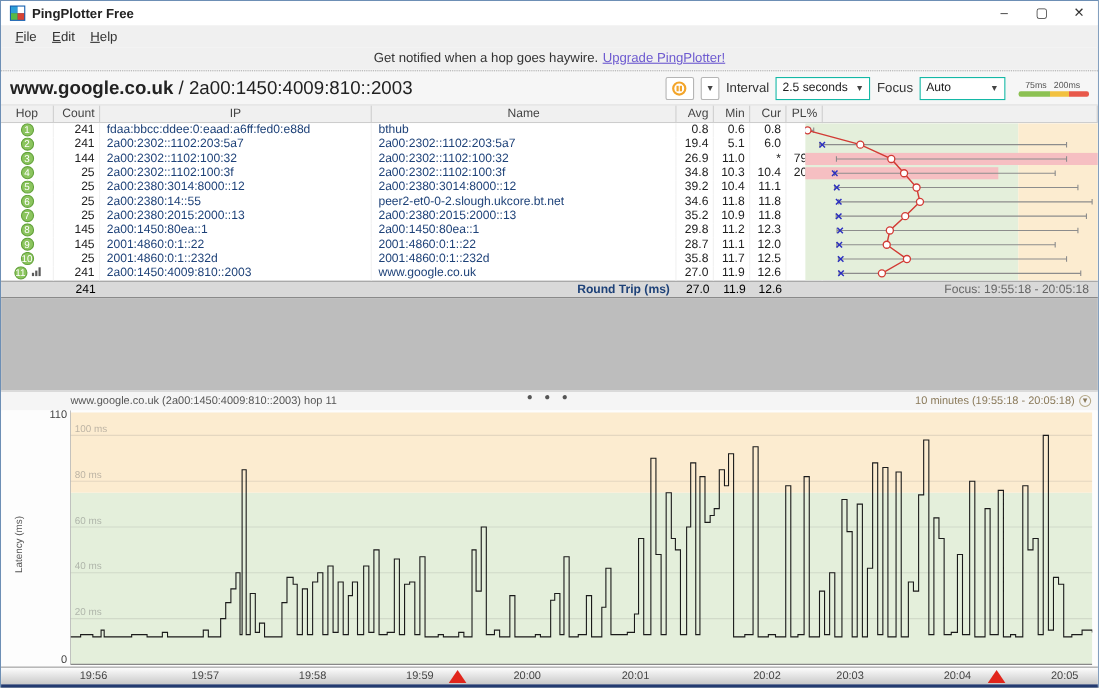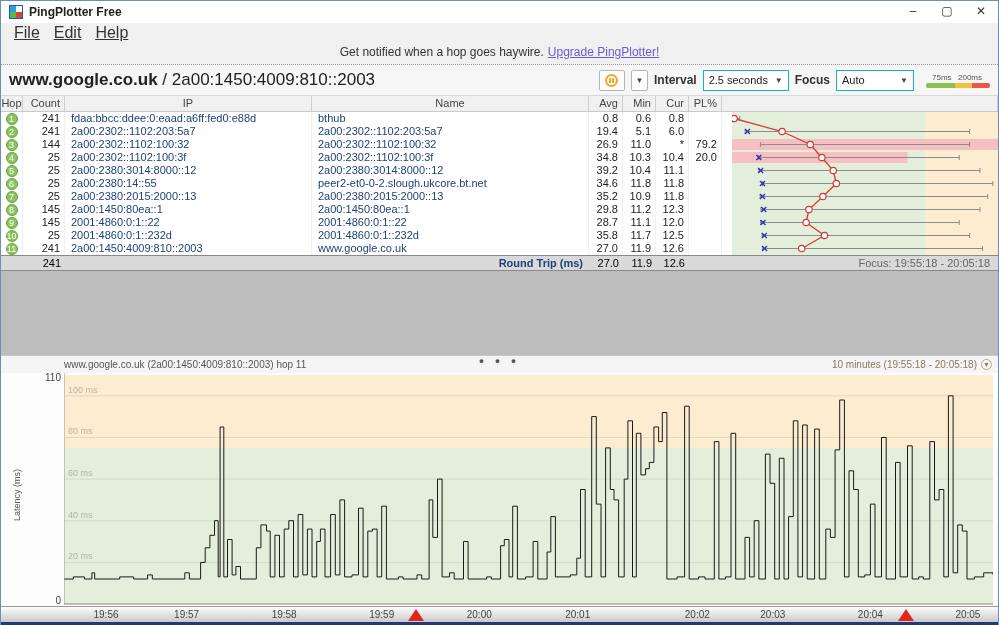--- a/index.html
+++ b/index.html
@@ -15,59 +15,59 @@
   .appicon .q1{ left:1px; top:1px; background:#2e9fd8; }
   .appicon .q2{ right:1px; top:1px; background:#ffffff; }
   .appicon .q3{ left:1px; bottom:1px; background:#57b947; }
   .appicon .q4{ right:1px; bottom:1px; background:#d84334; }
   .title { font-size:12px; font-weight:bold; color:#222; }
   .winbtns { margin-left:auto; display:flex; height:22px; }
   .winbtns span { width:34px; text-align:center; line-height:20px; font-size:12px; color:#333; cursor:default; }
 
   
   .menubar { height:20px; background:#f0f0f0; display:flex; align-items:center; padding-left:6px; flex:0 0 auto; }
-  .menu-item { font-size:16px; color:#333; padding:0 7px;text-decoration:underline; }
+  .menu-item { font-size:12px; color:#333; padding:0 7px; }
   .menu-item u { text-decoration:underline; }
 
   
   .banner { height:20px; background:#f0f0f0; text-align:center; font-size:12px; color:#333; line-height:18px; flex:0 0 auto; }
   .banner a { color:#6e5bd0; text-decoration:underline; margin-left:4px; }
   .sep { height:2px; background:#f0f0f0; border-bottom:1px dotted #9a9a9a; flex:0 0 auto; }
 
   
   .targetbar { height:31px; background:#f6f6f6; border-bottom:1px solid #d8d8d8;
     display:flex; align-items:center; padding:0 8px; flex:0 0 auto; }
   .target { font-size:17px; color:#222; }
   .target .host { font-weight:bold; }
   .ctrls { margin-left:auto; display:flex; align-items:center; gap:6px; }
   .pause-btn { width:26px; height:21px; background:#fff; border:1px solid #b5b5b5; border-radius:2px;
     display:flex; align-items:center; justify-content:center; }
   .pause-ico { width:13px; height:13px; border:2px solid #f3a52a; border-radius:50%;
     display:flex; align-items:center; justify-content:center; gap:1px; }
   .pause-ico i { width:2px; height:5px; background:#f3a52a; display:block; }
   .caret-btn { width:17px; height:21px; background:#fff; border:1px solid #b5b5b5; border-radius:2px;
     font-size:8px; color:#444; text-align:center; line-height:19px; }
-  .lbl { font-size:12px; color:#333;font-weight:bold; }
+  .lbl { font-size:12px; color:#333; }
   .sel { height:21px; background:#fff; border:1px solid #14b8a6; display:flex; align-items:center;
     font-size:11px; color:#222; padding-left:5px; }
   .sel .arr { margin-left:auto; font-size:8px; color:#444; padding:0 5px; }
   .sel.interval { width:86px; }
   .sel.focus { width:78px; }
   .legend { width:64px; margin-left:6px; }
   .legend .lab { position:relative; height:10px; font-size:8px; color:#555; }
   .legend .lab span:first-child { position:absolute; left:6px; }
   .legend .lab span:last-child { position:absolute; left:32px; }
   .legend .bar { height:5px; border-radius:2px;
     background:linear-gradient(to right,#8cc152 0 45%,#f2c140 45% 72%,#e8584a 72% 100%); }
 
   
   .thead { height:16px; background:#f0f0f0; border-bottom:1px solid #c9c9c9; display:flex;
     font-size:11px; color:#444; flex:0 0 auto; }
   .thead > div { border-right:1px solid #cfcfcf; line-height:15px; }
-  .c-hop{ width:22px; text-align:center; } .c-count{ width:42px; text-align:right; padding-right:4px; }
+  .c-hop{ width:48px; text-align:center; } .c-count{ width:42px; text-align:right; padding-right:4px; }
   .c-ip{ width:247px; text-align:center; } .c-name{ width:277px; text-align:center; }
   .c-avg,.c-min,.c-cur,.c-pl{ width:33px; text-align:right; padding-right:4px; }
   .c-avg{ width:34px; } .c-lat{ flex:1; position:relative; }
   .lat-head { display:flex; justify-content:flex-end; padding:0 4px; line-height:15px;margin-top:48px; }
   .lat-head .mid { color:#333; }
   .lat-head .edge { color:#777; font-size:10px; }
 
   .rows { height:143px; position:relative; background:#fff; flex:0 0 auto; }
   .trow { height:13px; display:flex; font-size:11px; line-height:13px; }
   .trow > div { border-right:1px solid #f1f1f1; overflow:hidden; }
@@ -433,21 +433,21 @@
         <text x="4" y="61.45454545454544" font-size="9" fill="rgba(110,110,110,0.45)" font-family="Liberation Sans, sans-serif">80 ms</text>
         <line x1="0" y1="22.818181818181813" x2="929" y2="22.818181818181813" stroke="rgba(120,120,120,0.18)"></line>
         <text x="4" y="19.818181818181813" font-size="9" fill="rgba(110,110,110,0.45)" font-family="Liberation Sans, sans-serif">100 ms</text>
         <path d="M0,206.01818181818183H9.3V203.9H20.4V206.0H27.9V199.8H30.7V206.0H55.7V203.9H69.7V206.0H83.6V201.9H88.3V206.0H120.8V199.8H125.4V206.0H136.6V189.4H141.2V174.8H145.9V162.3H150.5V147.7H154.2V203.9H156.1V54.0H159.8V203.9H163.5V166.5H168.1V201.9H171.9V193.5H176.5V206.0H192.3V174.8H196.9V151.9H202.5V158.1H206.2V203.9H210.9V162.3H215.5V203.9H220.2V156.1H224.8V147.7H229.5V203.9H234.1V141.5H238.8V201.9H243.4V156.1H248.0V203.9H252.7V168.5H256.4V156.1H261.0V203.9H266.6V141.5H271.3V201.9H275.9V126.9H280.6V203.9H288.0V201.9H294.5V135.2H299.1V203.9H303.8V158.1H308.4V156.1H313.1V203.9H317.7V133.2H322.4V206.0H334.4V203.9H339.1V206.0H353.0V201.9H357.7V206.0H365.1V126.9H368.8V164.4H373.5V106.1H378.1V203.9H385.5V199.8H390.2V206.0H399.5V168.5H404.1V206.0H422.7V203.9H427.3V206.0H436.6V172.7H440.3V166.5H445.0V203.9H448.7V133.2H453.4V206.0H461.7V203.9H469.1V168.5H473.8V206.0H483.1V179.0H486.8V143.6H491.4V203.9H506.3V201.9H512.8V185.2H516.5V116.5H521.2V203.9H527.7V43.6H532.3V131.1H537.0V203.9H541.6V74.9H546.3V116.5H550.0V126.9H554.6V203.9H560.2V106.1H563.9V47.8H568.5V203.9H572.3V60.3H576.9V101.9H581.6V95.7H585.3V89.4H589.9V54.0H594.6V68.6H598.3V39.5H602.9V206.0H613.1V203.9H620.6V33.2H625.2V206.0H634.5V203.9H641.0V206.0H650.3V68.6H654.9V206.0H661.4V203.9H667.0V60.3H671.7V206.0H681.0V164.4H685.6V203.9H690.2V147.7H694.9V206.0H701.4V81.1H706.0V110.3H710.7V206.0H715.3V85.3H720.0V206.0H724.6V143.6H729.3V47.8H733.9V203.9H738.6V52.0H743.2V206.0H750.6V56.1H755.3V206.0H761.8V156.1H766.4V164.4H771.1V76.9H775.7V27.0H780.4V203.9H785.0V97.8H789.6V116.5H794.3V203.9H800.8V201.9H806.4V131.1H811.0V203.9H817.5V64.5H822.2V206.0H831.5V89.4H836.1V203.9H843.5V72.8H848.2V206.0H854.7V203.9H859.3V206.0H865.8V68.6H870.5V126.9H875.1V116.5H879.8V203.9H884.4V22.8H889.1V199.8H893.7V151.9H898.3V158.1H903.0V206.0H910.4V203.9H919.7V199.8H929.0V201.9H929" fill="none" stroke="#1a1a1a" stroke-width="1"></path>
         <line x1="0" y1="0" x2="0" y2="231" stroke="#999"></line>
         <line x1="0" y1="231" x2="929" y2="231" stroke="#888"></line>
       </svg>
   </div>
 
   <div class="axis-strip" id="axisstrip">
-      <span class="tick-label" style="left: 105px;">19:56</span>
+      <span class="tick-label" style="left: 84px;">19:56</span>
       <span class="tick-label" style="left: 185.628px;">19:57</span>
       <span class="tick-label" style="left: 283.173px;">19:58</span>
       <span class="tick-label" style="left: 380.718px;">19:59</span>
       <span class="tick-label" style="left: 478.263px;">20:00</span>
       <span class="tick-label" style="left: 576.737px;">20:01</span>
       <span class="tick-label" style="left: 674.282px; margin-left: 22px;">20:02</span>
       <span class="tick-label" style="left: 771.827px;">20:03</span>
       <span class="tick-label" style="left: 869.372px;">20:04</span>
       <span class="tick-label" style="left: 966.917px;">20:05</span>
       <span class="tri" style="left: 415.091px;"></span>

